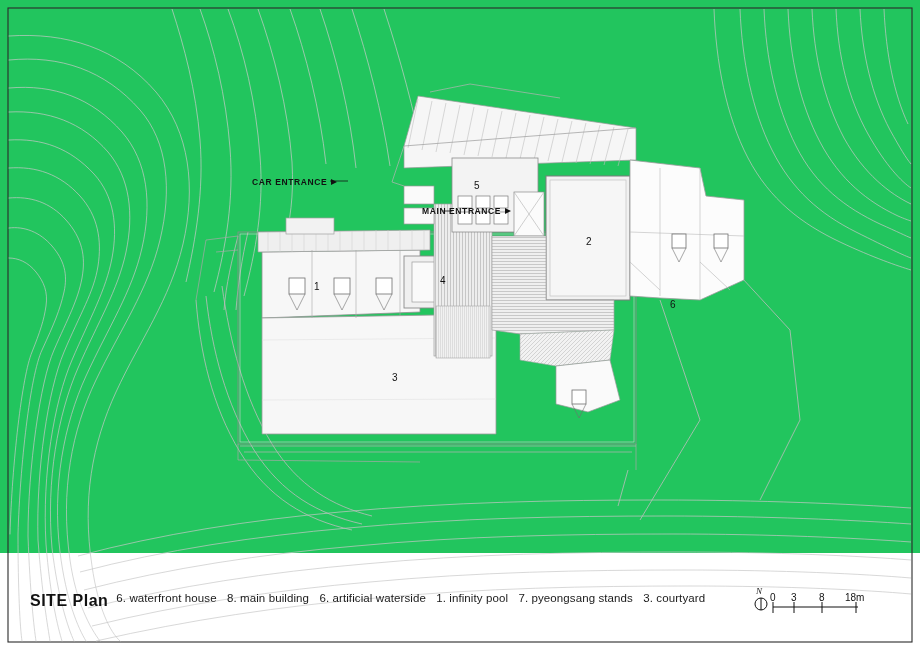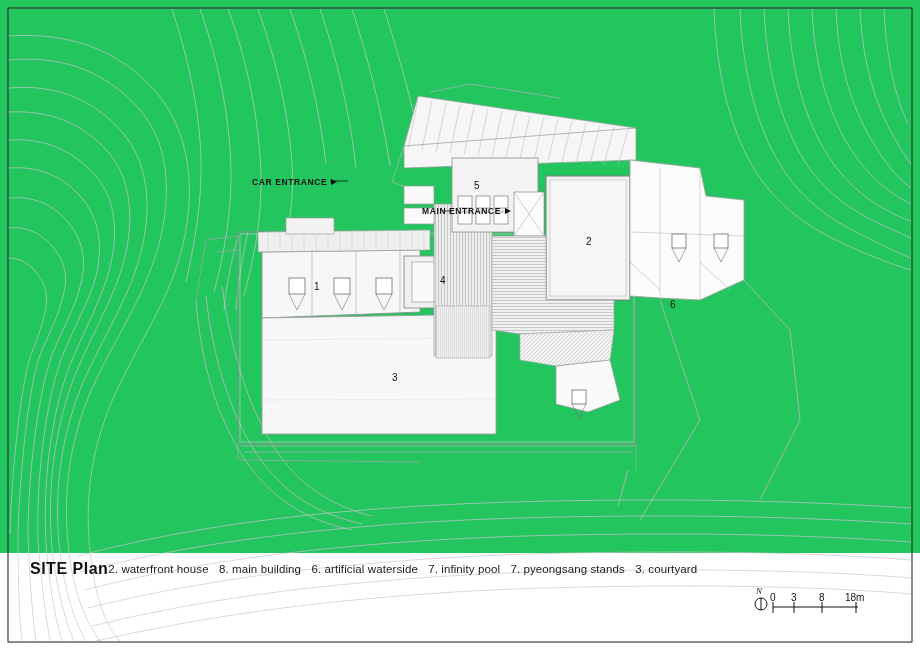--- a/index.html
+++ b/index.html
@@ -25,24 +25,24 @@
   .plan-svg {
     position: absolute;
     left: 0; top: 0;
     width: 920px;
     height: 650px;
   }
   
   #legend {
     position: absolute;
     left: 30px;
-    top: 560px;
+    top: 592px;
     display: flex;
-    align-items: center;
-    gap: 0;
+    align-items: flex-start;
+    gap: 8px;
     white-space: nowrap;
   }
   #legend .title {
     font-size: 16px;
     letter-spacing: 0.5px;
     font-weight: 600;
     color: #111;
   }
   #legend .items {
     font-size: 11.5px;
@@ -353,24 +353,24 @@
   <div class="numtag" id="tag-1">1</div>
   <div class="numtag" id="tag-2">2</div>
   <div class="numtag" id="tag-3">3</div>
   <div class="numtag" id="tag-4">4</div>
   <div class="numtag" id="tag-5">5</div>
   <div class="numtag" id="tag-6">6</div>
 
   <div id="legend">
     <div class="title">SITE Plan</div>
     <div class="items">
-      <span class="item">2. waterfront house</span>
+      <span class="item">6. waterfront house</span>
       <span class="item">8. main building</span>
       <span class="item">6. artificial waterside</span>
-      <span class="item">7. infinity pool</span>
+      <span class="item">1. infinity pool</span>
       <span class="item">7. pyeongsang stands</span>
       <span class="item">3. courtyard</span>
     </div>
   </div>
 
   <div id="scalebar">
     <div class="nlabel">N</div>
     <div class="num" style="left:18px">0</div>
     <div class="num" style="left:39px">3</div>
     <div class="num" style="left:67px">8</div>

